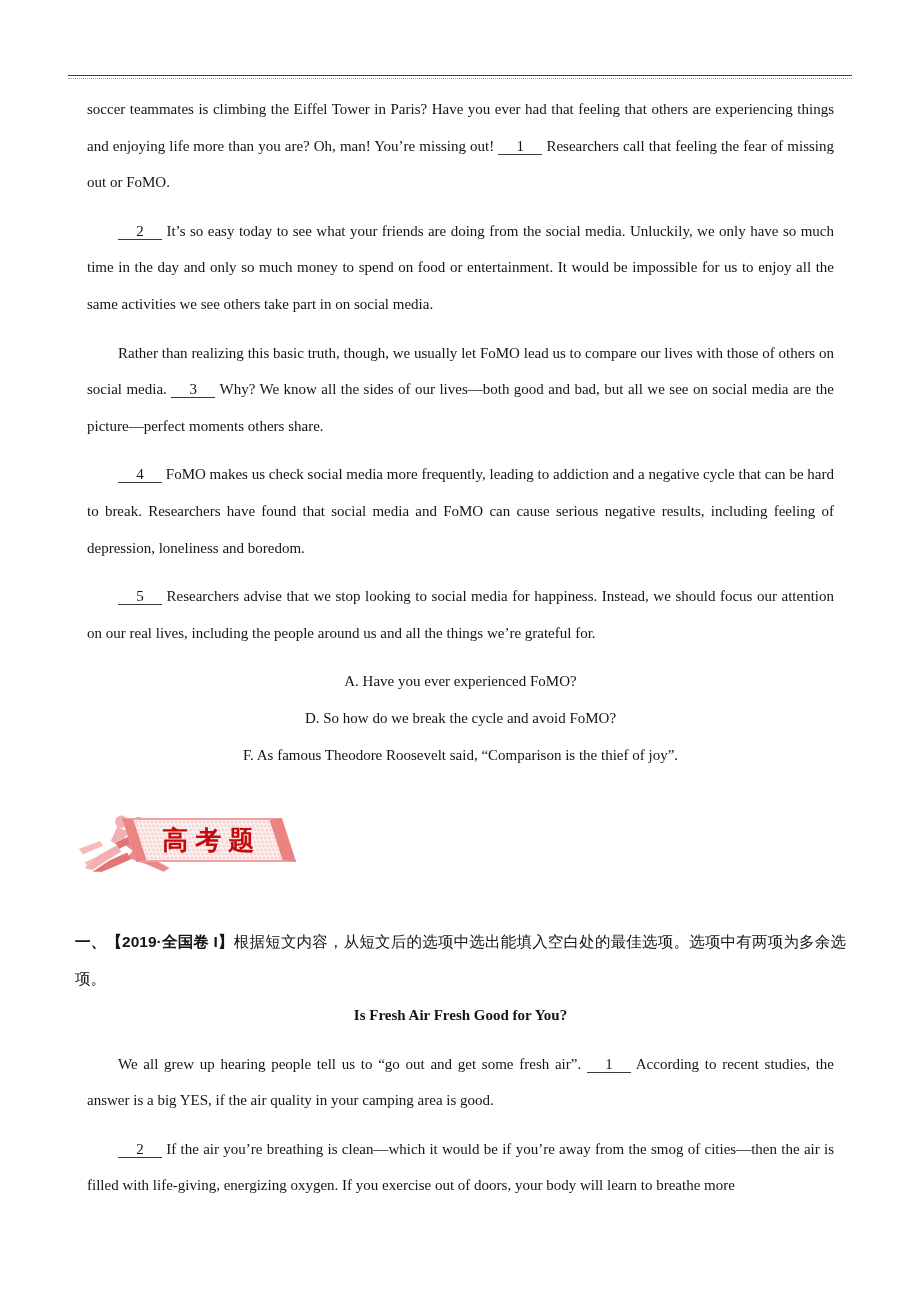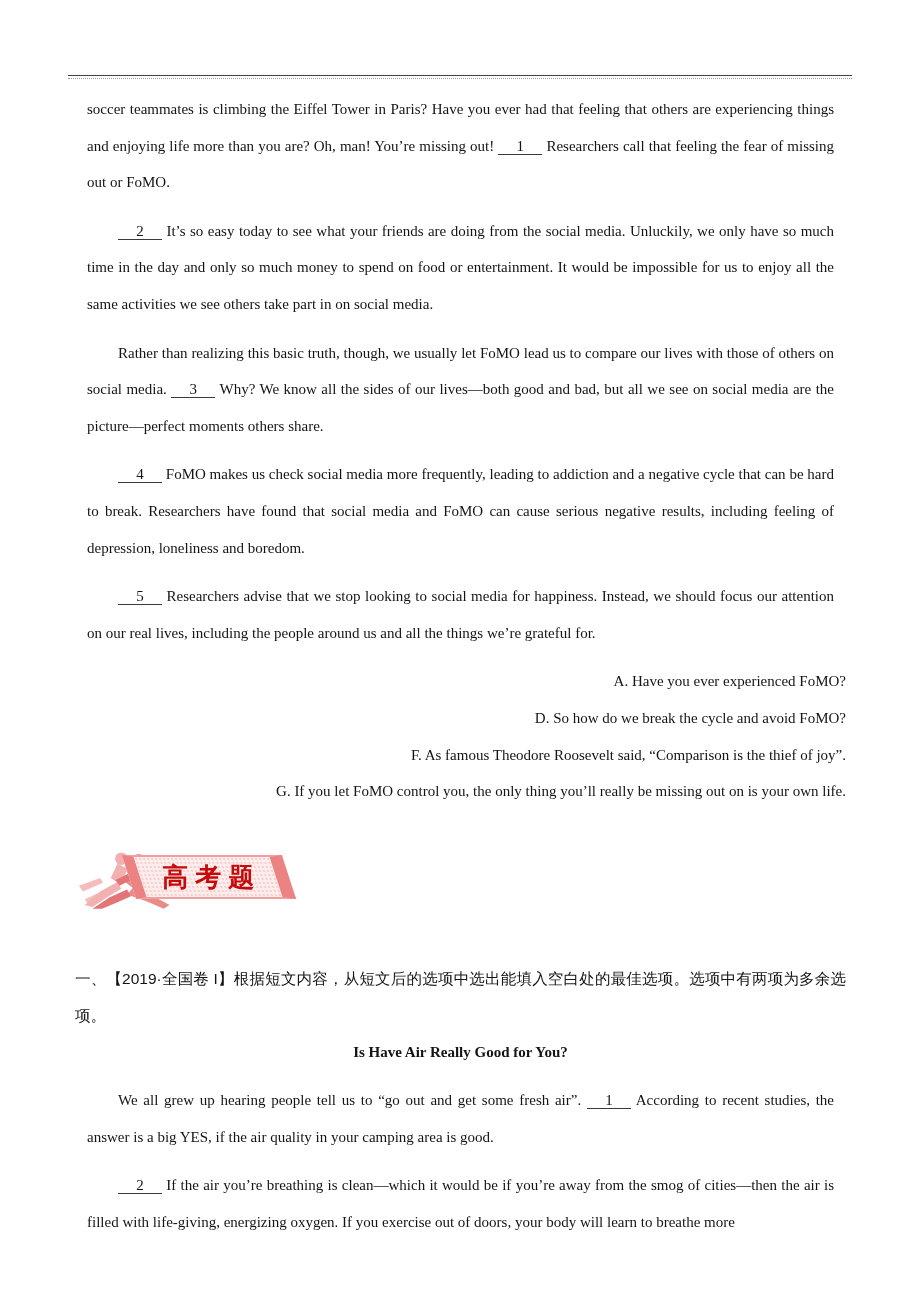--- a/index.html
+++ b/index.html
@@ -26,21 +26,21 @@
     margin: 12px;
     font-size: 15px;
     line-height: 36.6px;
     text-align: justify;
   }
   .indent { text-indent: 31px; }
   .option {
     margin: 0;
     font-size: 15px;
     line-height: 36.6px;
-    text-align: right;
+    text-align: center;
   }
   .blank {
     display: inline-block;
     min-width: 26px;
     padding: 0 9px;
     border-bottom: 1px solid #3a3a3a;
     text-align: center;
     line-height: 16px;
     text-indent: 0;
   }
@@ -81,21 +81,21 @@
     white-space: nowrap;
   }
   .cn {
     margin: 48px 0 0 0;
     font-size: 15.5px;
     line-height: 37px;
     text-align: justify;
   }
   .cn-bold {
     font-family: "Liberation Sans", sans-serif;
-    font-weight: normal;
+    font-weight: bold;
   }
   .passage-title {
     margin: 0;
     font-size: 15px;
     line-height: 36.6px;
     text-align: center;
     font-weight: bold;
   }
 </style>
 </head>
@@ -110,21 +110,20 @@
     <p class="para">soccer teammates is climbing the Eiffel Tower in Paris? Have you ever had that feeling that others are experiencing things and enjoying life more than you are? Oh, man! You’re missing out! <span class="blank">1</span> Researchers call that feeling the fear of missing out or FoMO.</p>
     <p class="para indent"><span class="blank">2</span> It’s so easy today to see what your friends are doing from the social media. Unluckily, we only have so much time in the day and only so much money to spend on food or entertainment. It would be impossible for us to enjoy all the same activities we see others take part in on social media.</p>
     <p class="para indent">Rather than realizing this basic truth, though, we usually let FoMO lead us to compare our lives with those of others on social media. <span class="blank">3</span> Why? We know all the sides of our lives—both good and bad, but all we see on social media are the picture—perfect moments others share.</p>
     <p class="para indent"><span class="blank">4</span> FoMO makes us check social media more frequently, leading to addiction and a negative cycle that can be hard to break. Researchers have found that social media and FoMO can cause serious negative results, including feeling of depression, loneliness and boredom.</p>
     <p class="para indent"><span class="blank">5</span> Researchers advise that we stop looking to social media for happiness. Instead, we should focus our attention on our real lives, including the people around us and all the things we’re grateful for.</p>
 
     <div>
       <p class="option">A. Have you ever experienced FoMO?</p>
       <p class="option">D. So how do we break the cycle and avoid FoMO?</p>
       <p class="option">F. As famous Theodore Roosevelt said, “Comparison is the thief of joy”.</p>
-      <p class="option">G. If you let FoMO control you, the only thing you’ll really be missing out on is your own life.</p>
     </div>
 
     <div class="banner-row">
       <svg class="runner" viewBox="0 0 110 62" xmlns="http://www.w3.org/2000/svg" aria-hidden="true">
 
         <path d="M2 38 L24 30 L27 35 L6 44 Z" fill="#f6bcbc"></path>
         <path d="M8 52 L34 40 L38 46 L12 58 Z" fill="#f6bcbc"></path>
 
         <circle cx="46" cy="10" r="6.5" fill="#f3b0b0"></circle>
         <path d="M42 15 L53 21 L44 36 L35 30 Z" fill="#f3b0b0"></path>
@@ -138,19 +137,19 @@
         <path d="M58 40 L78 48 L96 58 L90 62 L72 54 L52 47 Z" fill="#ea8a8a"></path>
         <path d="M52 42 L34 50 L16 62 L26 62 L42 55 L56 49 Z" fill="#e27575"></path>
       </svg>
       <div class="banner-shape">
         <span class="banner-label">高考题</span>
       </div>
     </div>
 
     <p class="cn"><span class="cn-bold">一、【2019·全国卷 I】</span><span>根据短文内容，从短文后的选项中选出能填入空白处的最佳选项。选项中有两项为多余选项。</span></p>
 
-    <p class="passage-title">Is Have Air Really Good for You?</p>
+    <p class="passage-title">Is Fresh Air Fresh Good for You?</p>
 
     <p class="para indent">We all grew up hearing people tell us to “go out and get some fresh air”. <span class="blank">1</span> According to recent studies, the answer is a big YES, if the air quality in your camping area is good.</p>
     <p class="para indent"><span class="blank">2</span> If the air you’re breathing is clean—which it would be if you’re away from the smog of cities—then the air is filled with life-giving, energizing oxygen. If you exercise out of doors, your body will learn to breathe more</p>
 
   </div>
 </div>
 
 </body></html>

